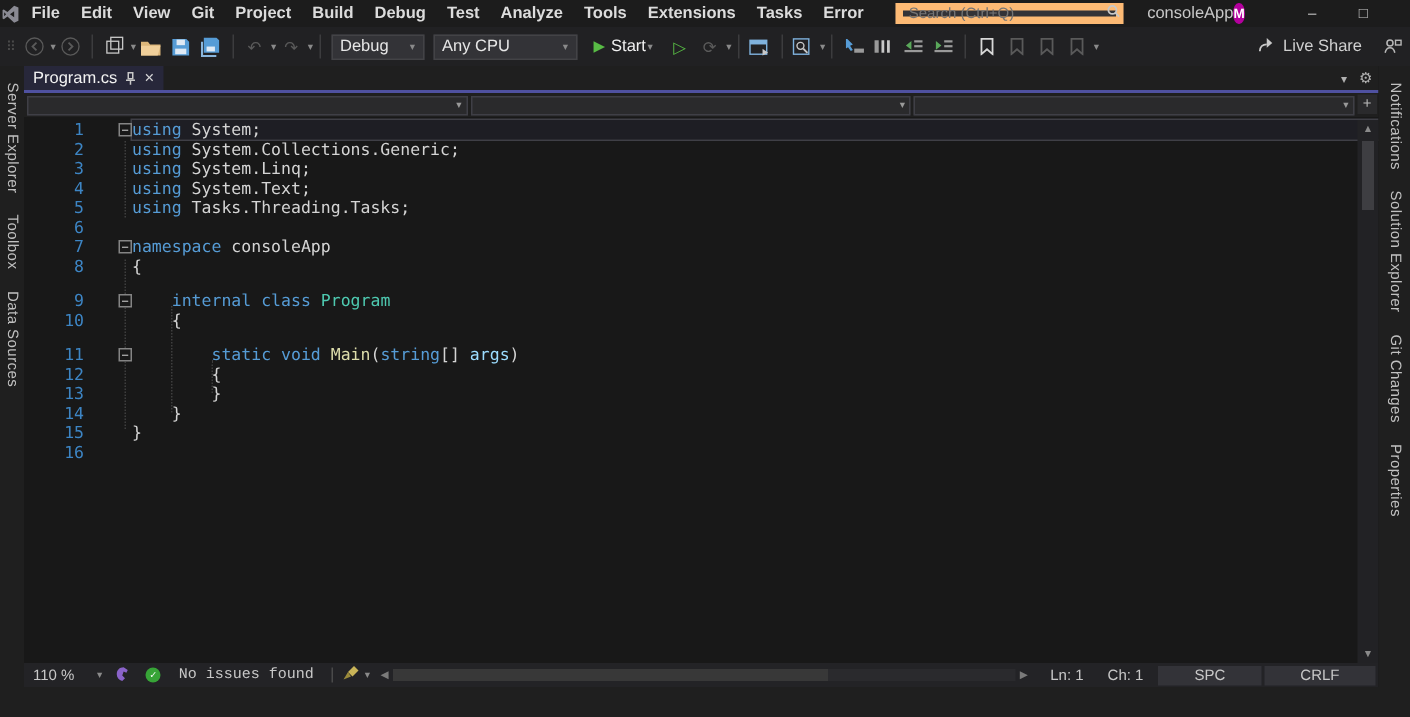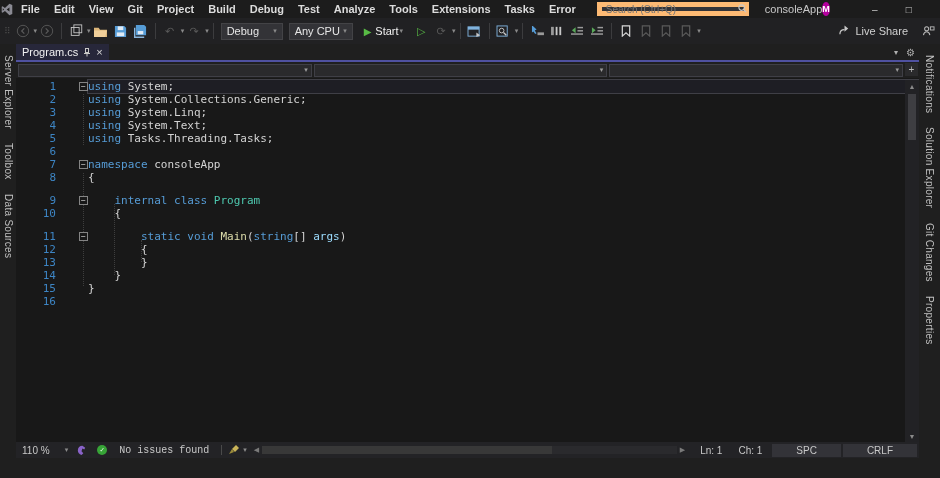--- a/index.html
+++ b/index.html
@@ -24,21 +24,21 @@
   
   .toolbar { position:absolute; left:0; top:18px; width:940px; height:26px; background:#212123; display:flex; align-items:center; font-size:11px; padding:0 2px; }
   .grip { color:#4a4a4a; font-size:9px; margin:0 2px; }
   .tb-icon { min-width:16px; height:18px; display:flex; align-items:center; justify-content:center; margin:0 2px; color:#c8c8c8; font-size:11px; }
   .tb-icon.dis { color:#5a5a5a; }
   .tb-icon svg { display:block; }
   .dd-arr { color:#8a8a8a; font-size:7px; margin-left:1px; }
   .tb-sep { width:1px; height:16px; background:#3c3c3e; margin:0 4px; }
   .combo { height:17px; background:#333337; border:1px solid #434346; display:flex; align-items:center; padding:0 5px; color:#e6e6e6; margin:0 3px; }
   .combo .c-label { flex:1; }
-  .combo.w62 { width:62px; } .combo.w88 { width:64px; }
+  .combo.w62 { width:62px; } .combo.w88 { width:96px; }
   .start-btn { height:18px; display:flex; align-items:center; padding:0 5px; margin:0 3px; color:#f0f0f0; }
   .play-green { color:#58bb45; font-size:10px; margin-right:4px; }
   .play-outline { color:#58bb45; font-size:11px; }
   .live-share { display:flex; align-items:center; color:#d0d0d0; margin-right:10px; }
   .live-share svg { margin-right:4px; }
 
   
   .main { position:absolute; left:0; top:44px; width:940px; height:414px; background:#181818; }
   .dock { position:absolute; top:0; height:414px; background:#1f1f1f; display:flex; flex-direction:column; align-items:center; padding-top:4px; }
   .dock.left { left:0; width:16px; }

